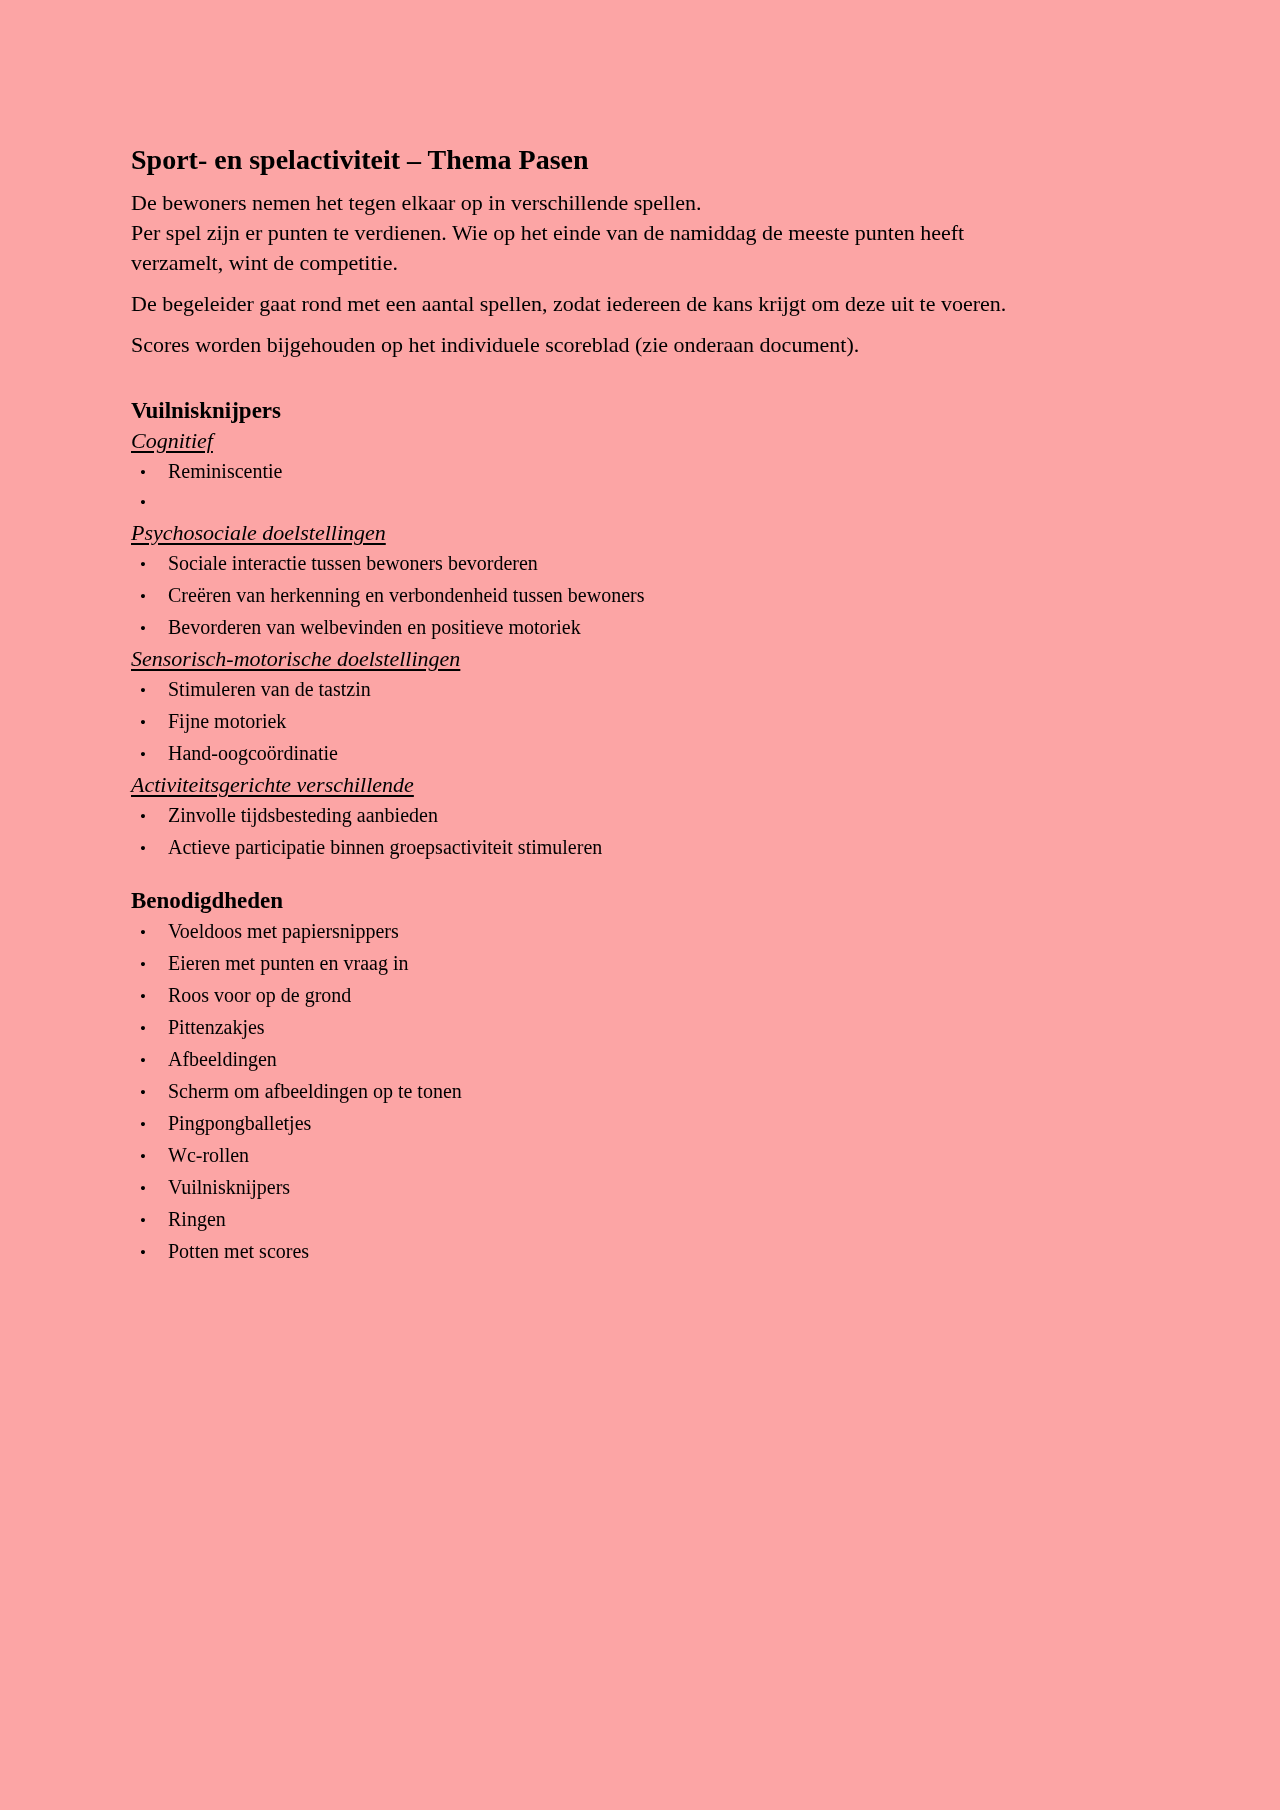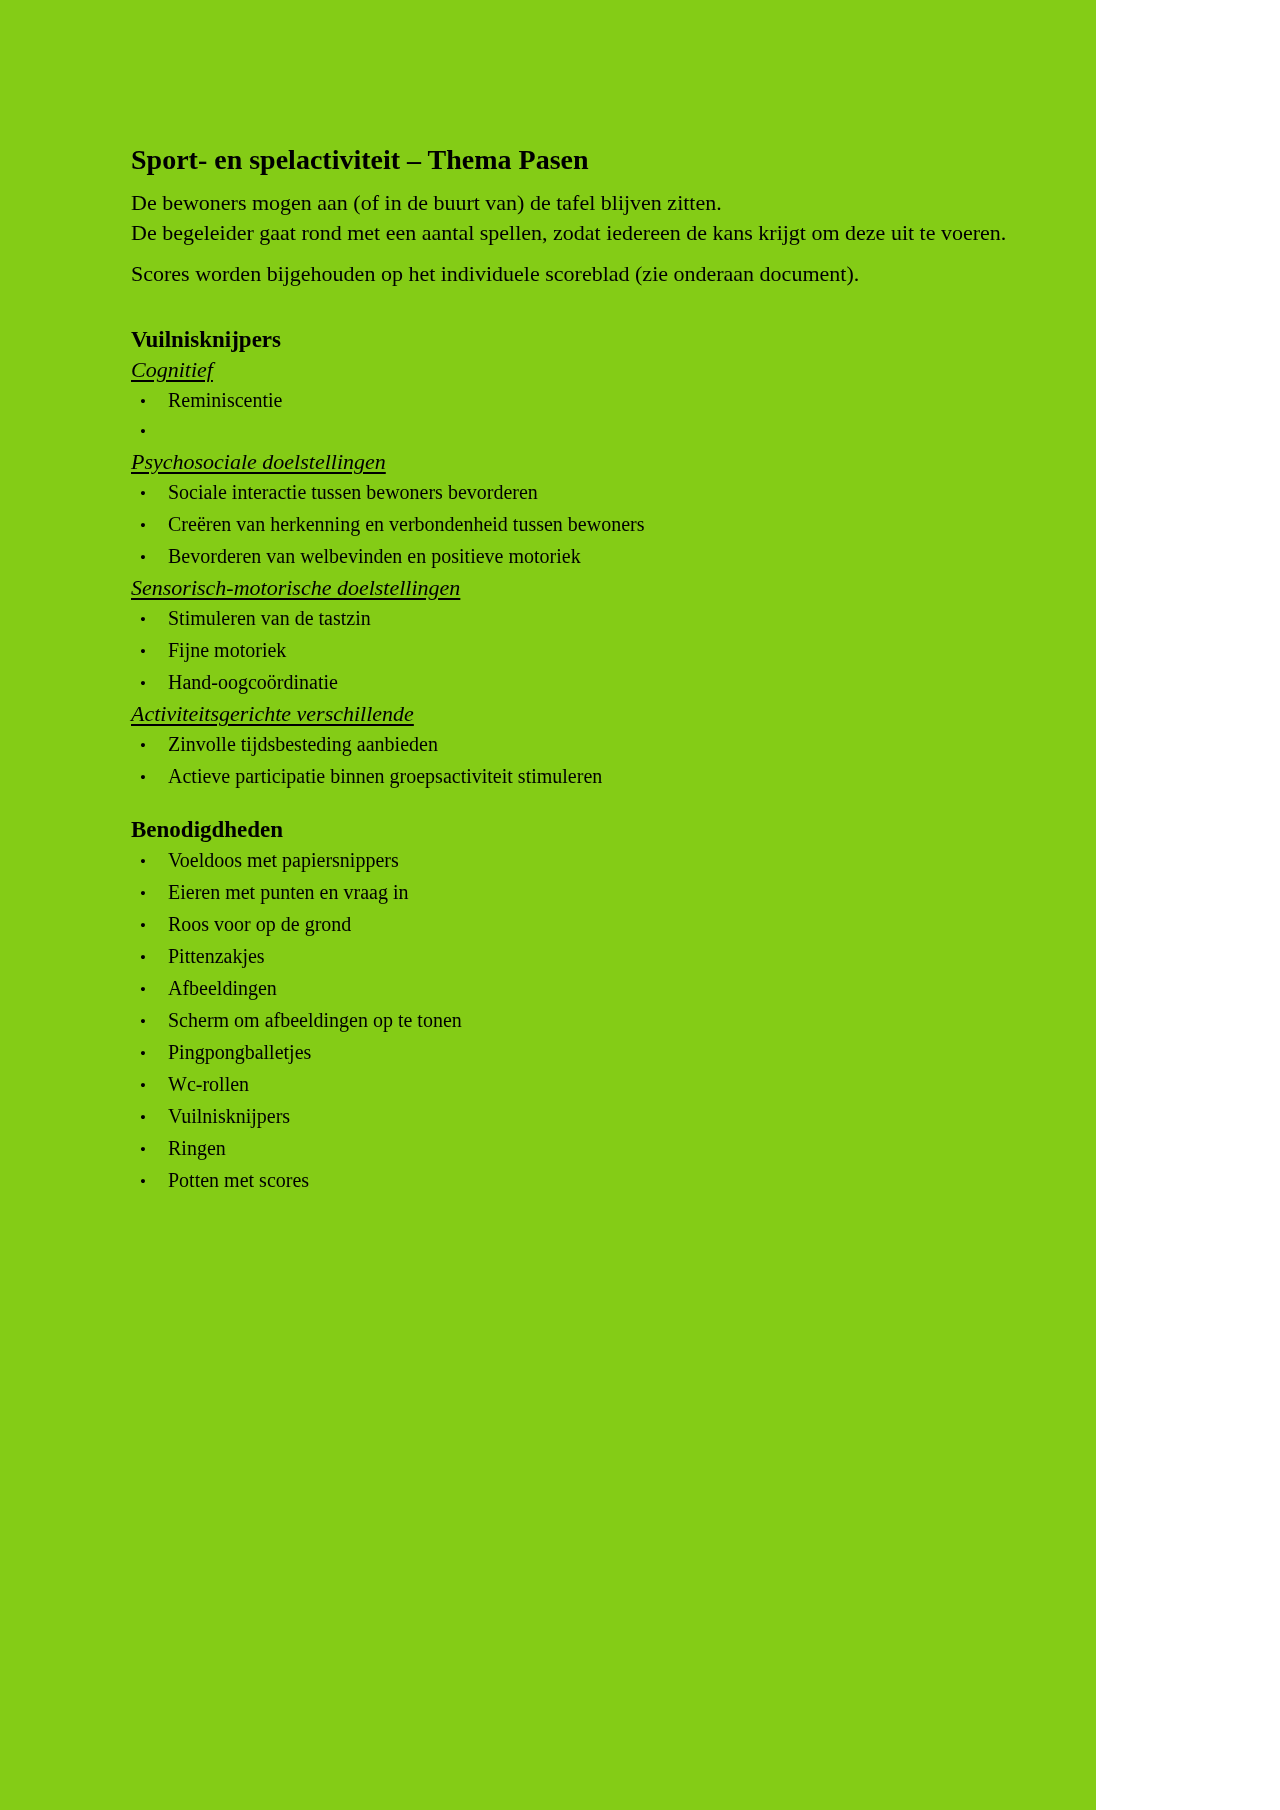--- a/index.html
+++ b/index.html
@@ -3,23 +3,23 @@
 <meta charset="utf-8">
 <title>Document</title>
 <style>
   html, body {
     margin: 0;
     padding: 0;
     background: #ffffff;
   }
   .page {
     position: relative;
-    width: 1096px;
+    width: 1280px;
     height: 1810px;
-    background: #84cc16;
+    background: #fca5a5;
     box-sizing: border-box;
     padding: 140px 60px 8px 131px;
     font-family: "Liberation Serif", "DejaVu Serif", serif;
     color: #000000;
     overflow: hidden;
   }
   .doc-title {
     margin: 0;
     font-size: 28px;
     line-height: 40px;
@@ -72,21 +72,25 @@
 </style>
 </head>
 <body>
 
 <div class="page">
 
   <h1 class="doc-title">Sport- en spelactiviteit – Thema Pasen</h1>
 
   <div id="intro">
       <div class="para">
-        <div class="line">De bewoners mogen aan (of in de buurt van) de tafel blijven zitten.</div>
+        <div class="line">De bewoners nemen het tegen elkaar op in verschillende spellen.</div>
+        <div class="line">Per spel zijn er punten te verdienen. Wie op het einde van de namiddag de meeste punten heeft</div>
+        <div class="line">verzamelt, wint de competitie.</div>
+      </div>
+      <div class="para">
         <div class="line">De begeleider gaat rond met een aantal spellen, zodat iedereen de kans krijgt om deze uit te voeren.</div>
       </div>
       <div class="para">
         <div class="line">Scores worden bijgehouden op het individuele scoreblad (zie onderaan document).</div>
       </div>
     </div>
 
   <h2 class="section-heading">Vuilnisknijpers</h2>
 
   <div id="goal-groups">

